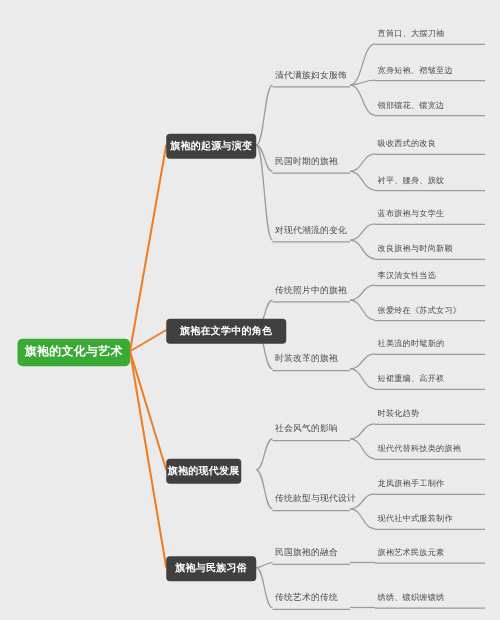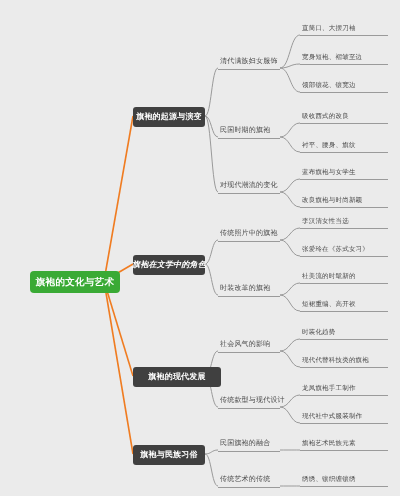--- a/index.html
+++ b/index.html
@@ -87,40 +87,40 @@
         <path d="M 280 407 C 290 407, 290 395, 300 395" stroke="#9a9a9a" stroke-width="1" fill="none"></path>
         <path d="M 280 407 C 290 407, 290 423, 300 423" stroke="#9a9a9a" stroke-width="1" fill="none"></path>
         <path d="M 104 281 L 133 454" stroke="#f07c21" stroke-width="1.6" fill="none"></path>
         <path d="M 205 454 C 211.5 454, 211.5 450, 218 450" stroke="#9a9a9a" stroke-width="1" fill="none"></path>
         <path d="M 280 450 C 290 450, 290 450, 300 450" stroke="#9a9a9a" stroke-width="1" fill="none"></path>
         <path d="M 205 454 C 211.5 454, 211.5 486, 218 486" stroke="#9a9a9a" stroke-width="1" fill="none"></path>
         <path d="M 280 486 C 290 486, 290 486, 300 486" stroke="#9a9a9a" stroke-width="1" fill="none"></path>
       </g>
   </svg>
   <div id="nodes">
-      <div class="node root" style="left: 14px; top: 271px; width: 90px; min-height: 20px; margin-left: 16px;">旗袍的文化与艺术</div>
+      <div class="node root" style="left: 14px; top: 271px; width: 90px; min-height: 20px;">旗袍的文化与艺术</div>
       <div class="node branch" style="left: 133px; top: 107px; width: 72px; min-height: 18px;">旗袍的起源与演变</div>
       <div class="node sub" style="left: 218px; top: 55px; width: 62px; min-height: 12px;">清代满族妇女服饰</div>
       <div class="node leaf" style="left: 300px; top: 22px; width: 88px; min-height: 12px;">直筒口、大摆刀袖</div>
       <div class="node leaf" style="left: 300px; top: 51px; width: 88px; min-height: 12px;">宽身短袍、褶皱至边</div>
       <div class="node leaf" style="left: 300px; top: 79px; width: 88px; min-height: 12px;">领部镶花、镶宽边</div>
       <div class="node sub" style="left: 218px; top: 124px; width: 62px; min-height: 12px;">民国时期的旗袍</div>
       <div class="node leaf" style="left: 300px; top: 110px; width: 88px; min-height: 12px;">吸收西式的改良</div>
       <div class="node leaf" style="left: 300px; top: 139px; width: 88px; min-height: 12px;">衬平、腰身、旗纹</div>
       <div class="node sub" style="left: 218px; top: 179px; width: 62px; min-height: 12px;">对现代潮流的变化</div>
       <div class="node leaf" style="left: 300px; top: 166px; width: 88px; min-height: 12px;">蓝布旗袍与女学生</div>
       <div class="node leaf" style="left: 300px; top: 194px; width: 88px; min-height: 12px;">改良旗袍与时尚新颖</div>
-      <div class="node branch" style="left: 133px; top: 255px; width: 72px; min-height: 18px; font-style: italic;">旗袍在文学中的角色</div>
+      <div class="node branch" style="left: 133px; top: 255px; width: 96px; min-height: 18px;">旗袍在文学中的角色</div>
       <div class="node sub" style="left: 218px; top: 227px; width: 62px; min-height: 12px;">传统照片中的旗袍</div>
       <div class="node leaf" style="left: 300px; top: 215px; width: 88px; min-height: 12px;">李汉清女性当选</div>
       <div class="node leaf" style="left: 300px; top: 243px; width: 88px; min-height: 12px;">张爱玲在《苏式女习》</div>
       <div class="node sub" style="left: 218px; top: 282px; width: 62px; min-height: 12px;">时装改革的旗袍</div>
       <div class="node leaf" style="left: 300px; top: 270px; width: 88px; min-height: 12px;">社美流的时髦新的</div>
       <div class="node leaf" style="left: 300px; top: 298px; width: 88px; min-height: 12px;">短裙重编、高开衩</div>
-      <div class="node branch" style="left: 133px; top: 367px; width: 88px; min-height: 18px; text-align: center;">旗袍的现代发展</div>
+      <div class="node branch" style="left: 133px; top: 367px; width: 60px; min-height: 18px; text-align: center;">旗袍的现代发展</div>
       <div class="node sub" style="left: 218px; top: 338px; width: 62px; min-height: 12px;">社会风气的影响</div>
       <div class="node leaf" style="left: 300px; top: 326px; width: 88px; min-height: 12px;">时装化趋势</div>
       <div class="node leaf" style="left: 300px; top: 354px; width: 88px; min-height: 12px;">现代代替科技类的旗袍</div>
       <div class="node sub" style="left: 218px; top: 394px; width: 62px; min-height: 12px;">传统款型与现代设计</div>
       <div class="node leaf" style="left: 300px; top: 382px; width: 88px; min-height: 12px;">龙凤旗袍手工制作</div>
       <div class="node leaf" style="left: 300px; top: 410px; width: 88px; min-height: 12px;">现代社中式服装制作</div>
       <div class="node branch" style="left: 133px; top: 445px; width: 72px; min-height: 18px;">旗袍与民族习俗</div>
       <div class="node sub" style="left: 218px; top: 437px; width: 62px; min-height: 12px;">民国旗袍的融合</div>
       <div class="node leaf" style="left: 300px; top: 437px; width: 88px; min-height: 12px;">旗袍艺术民族元素</div>
       <div class="node sub" style="left: 218px; top: 473px; width: 62px; min-height: 12px;">传统艺术的传统</div>

